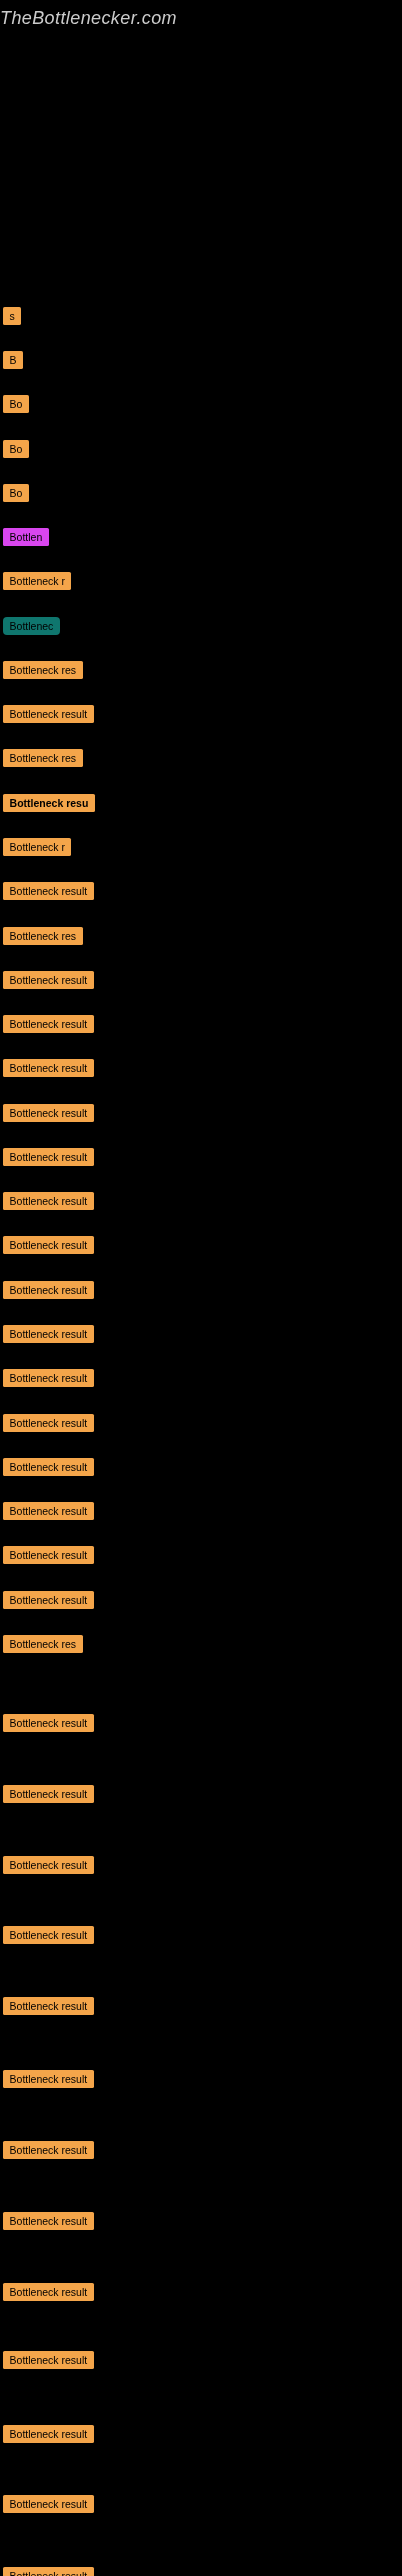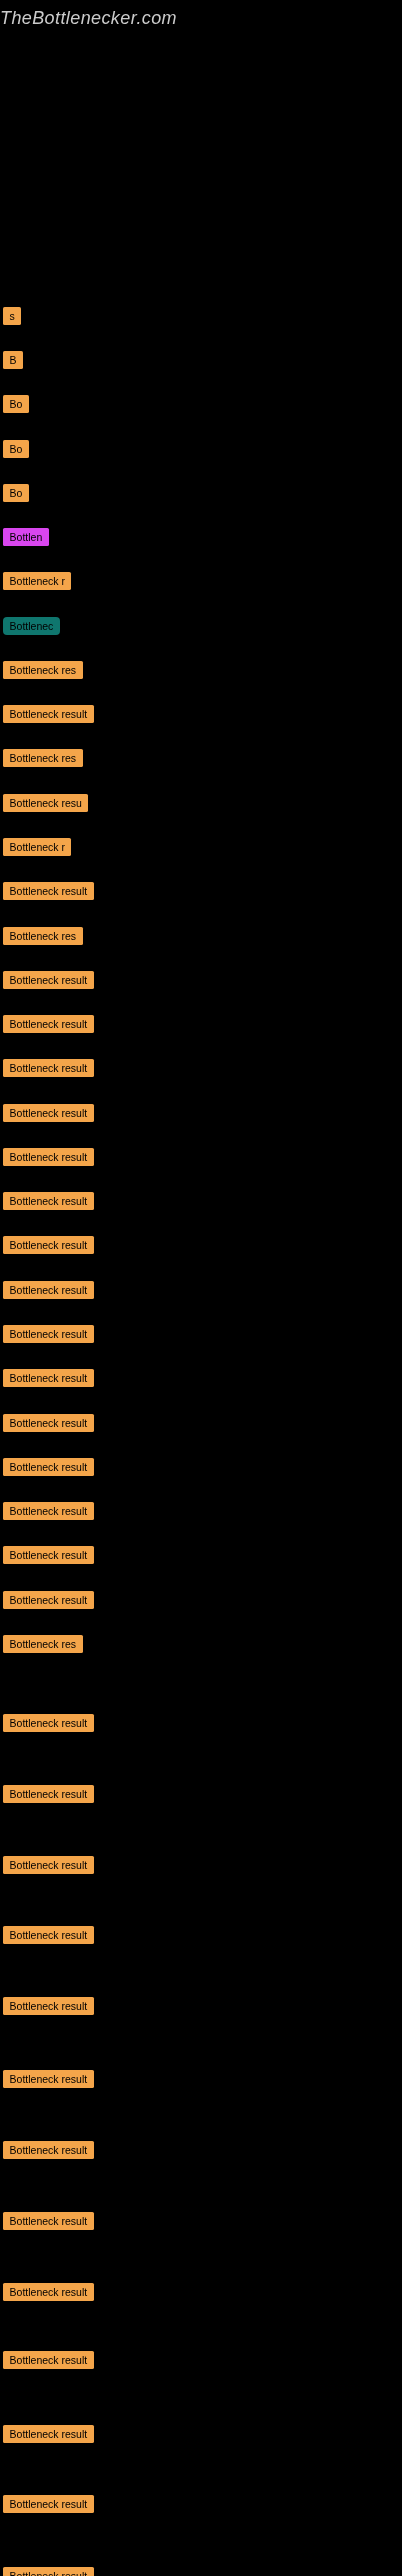--- a/index.html
+++ b/index.html
@@ -33,21 +33,21 @@
       <div style="position: absolute; top: 318px; left: 3.2px; background-color: rgb(244, 165, 74); color: rgb(0, 0, 0); font-size: 10.5px; font-weight: 500; padding: 3.2px 6.4px; border-radius: 1.6px; white-space: nowrap;">B</div>
       <div style="position: absolute; top: 362px; left: 3.2px; background-color: rgb(244, 165, 74); color: rgb(0, 0, 0); font-size: 10.5px; font-weight: 500; padding: 3.2px 6.4px; border-radius: 1.6px; white-space: nowrap;">Bo</div>
       <div style="position: absolute; top: 407px; left: 3.2px; background-color: rgb(244, 165, 74); color: rgb(0, 0, 0); font-size: 10.5px; font-weight: 500; padding: 3.2px 6.4px; border-radius: 1.6px; white-space: nowrap;">Bo</div>
       <div style="position: absolute; top: 451px; left: 3.2px; background-color: rgb(244, 165, 74); color: rgb(0, 0, 0); font-size: 10.5px; font-weight: 500; padding: 3.2px 6.4px; border-radius: 1.6px; white-space: nowrap;">Bo</div>
       <div style="position: absolute; top: 495px; left: 3.2px; background-color: #d946ef; color: rgb(0, 0, 0); font-size: 10.5px; font-weight: 500; padding: 3.2px 6.4px; border-radius: 1.6px; white-space: nowrap;">Bottlen</div>
       <div style="position: absolute; top: 539px; left: 3.2px; background-color: rgb(244, 165, 74); color: rgb(0, 0, 0); font-size: 10.5px; font-weight: 500; padding: 3.2px 6.4px; border-radius: 1.6px; white-space: nowrap;">Bottleneck r</div>
       <div style="position: absolute; top: 584px; left: 3.2px; background-color: #0f766e; color: rgb(0, 0, 0); font-size: 10.5px; font-weight: 400; padding: 3.2px 6.4px; border-radius: 4px; white-space: nowrap;">Bottlenec</div>
       <div style="position: absolute; top: 628px; left: 3.2px; background-color: rgb(244, 165, 74); color: rgb(0, 0, 0); font-size: 10.5px; font-weight: 500; padding: 3.2px 6.4px; border-radius: 1.6px; white-space: nowrap;">Bottleneck res</div>
       <div style="position: absolute; top: 672px; left: 3.2px; background-color: rgb(244, 165, 74); color: rgb(0, 0, 0); font-size: 10.5px; font-weight: 500; padding: 3.2px 6.4px; border-radius: 1.6px; white-space: nowrap;">Bottleneck result</div>
       <div style="position: absolute; top: 716px; left: 3.2px; background-color: rgb(244, 165, 74); color: rgb(0, 0, 0); font-size: 10.5px; font-weight: 500; padding: 3.2px 6.4px; border-radius: 1.6px; white-space: nowrap;">Bottleneck res</div>
-      <div style="position: absolute; top: 761px; left: 3.2px; background-color: rgb(244, 165, 74); color: rgb(0, 0, 0); font-size: 10.5px; font-weight: 400; padding: 3.2px 6.4px; border-radius: 1.6px; white-space: nowrap;">Bottleneck resu</div>
+      <div style="position: absolute; top: 761px; left: 3.2px; background-color: rgb(244, 165, 74); color: rgb(0, 0, 0); font-size: 10.5px; font-weight: 700; padding: 3.2px 6.4px; border-radius: 1.6px; white-space: nowrap;">Bottleneck resu</div>
       <div style="position: absolute; top: 805px; left: 3.2px; background-color: rgb(244, 165, 74); color: rgb(0, 0, 0); font-size: 10.5px; font-weight: 500; padding: 3.2px 6.4px; border-radius: 1.6px; white-space: nowrap;">Bottleneck r</div>
       <div style="position: absolute; top: 849px; left: 3.2px; background-color: rgb(244, 165, 74); color: rgb(0, 0, 0); font-size: 10.5px; font-weight: 500; padding: 3.2px 6.4px; border-radius: 1.6px; white-space: nowrap;">Bottleneck result</div>
       <div style="position: absolute; top: 894px; left: 3.2px; background-color: rgb(244, 165, 74); color: rgb(0, 0, 0); font-size: 10.5px; font-weight: 500; padding: 3.2px 6.4px; border-radius: 1.6px; white-space: nowrap;">Bottleneck res</div>
       <div style="position: absolute; top: 938px; left: 3.2px; background-color: rgb(244, 165, 74); color: rgb(0, 0, 0); font-size: 10.5px; font-weight: 500; padding: 3.2px 6.4px; border-radius: 1.6px; white-space: nowrap;">Bottleneck result</div>
       <div style="position: absolute; top: 982px; left: 3.2px; background-color: rgb(244, 165, 74); color: rgb(0, 0, 0); font-size: 10.5px; font-weight: 500; padding: 3.2px 6.4px; border-radius: 1.6px; white-space: nowrap;">Bottleneck result</div>
       <div style="position: absolute; top: 1026px; left: 3.2px; background-color: rgb(244, 165, 74); color: rgb(0, 0, 0); font-size: 10.5px; font-weight: 500; padding: 3.2px 6.4px; border-radius: 1.6px; white-space: nowrap;">Bottleneck result</div>
       <div style="position: absolute; top: 1071px; left: 3.2px; background-color: rgb(244, 165, 74); color: rgb(0, 0, 0); font-size: 10.5px; font-weight: 500; padding: 3.2px 6.4px; border-radius: 1.6px; white-space: nowrap;">Bottleneck result</div>
       <div style="position: absolute; top: 1115px; left: 3.2px; background-color: rgb(244, 165, 74); color: rgb(0, 0, 0); font-size: 10.5px; font-weight: 500; padding: 3.2px 6.4px; border-radius: 1.6px; white-space: nowrap;">Bottleneck result</div>
       <div style="position: absolute; top: 1159px; left: 3.2px; background-color: rgb(244, 165, 74); color: rgb(0, 0, 0); font-size: 10.5px; font-weight: 500; padding: 3.2px 6.4px; border-radius: 1.6px; white-space: nowrap;">Bottleneck result</div>
       <div style="position: absolute; top: 1203px; left: 3.2px; background-color: rgb(244, 165, 74); color: rgb(0, 0, 0); font-size: 10.5px; font-weight: 500; padding: 3.2px 6.4px; border-radius: 1.6px; white-space: nowrap;">Bottleneck result</div>

